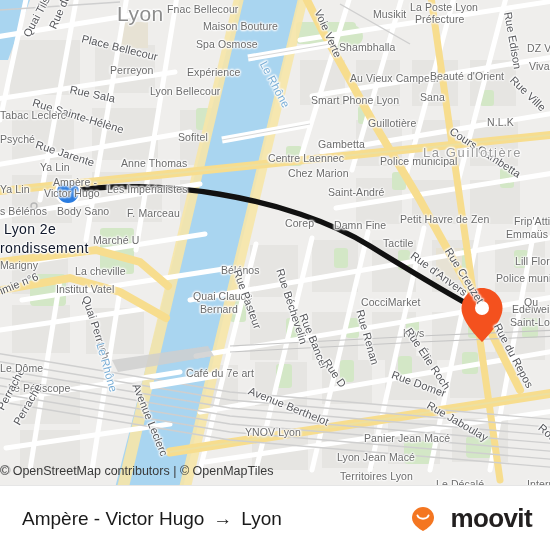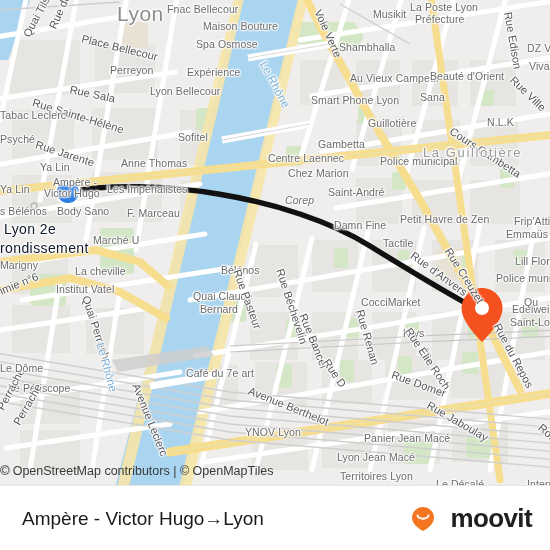--- a/index.html
+++ b/index.html
@@ -34,21 +34,21 @@
        background:#1683d8;border:0;border-radius:4px;color:#fff;
        font-size:20px;font-family:"Liberation Sans",sans-serif;
        letter-spacing:.2px;cursor:pointer;
        box-shadow:0 2px 5px rgba(0,0,0,.32),0 1px 2px rgba(0,0,0,.22);}
 
   
   #footer{position:absolute;left:0;top:485px;width:550px;height:65px;
           background:#fff;border-top:1px solid #e6e6e6;
           display:flex;align-items:center;}
   #route-title{padding-left:22px;font-size:19px;color:#1a1a1a;
-               display:flex;align-items:center;white-space:nowrap;}
+               display:flex;align-items:center;gap:9px;white-space:nowrap;}
   #route-title .arrow{font-size:19px;color:#1a1a1a;}
   #brand{margin-left:auto;padding-right:18px;display:flex;align-items:center;gap:14px;}
   #brand .word{font-size:26px;font-weight:bold;color:#221f1f;letter-spacing:-.6px;}
 </style>
 </head>
 <body>
 
 <div id="app">
 
   <div id="map">
@@ -294,21 +294,21 @@
         <div class="maplabel poi" style="left: 288px; top: 167px;">Chez Marion</div>
         <div class="maplabel area-lbl" style="left: 423px; top: 145px;">La Guillotière</div>
         <div class="maplabel poi" style="left: 53px; top: 176px;">Ampère -</div>
         <div class="maplabel poi" style="left: 44px; top: 187px;">Victor Hugo</div>
         <div class="maplabel poi" style="left: 107px; top: 183px;">Les Impérialistes</div>
         <div class="maplabel poi" style="left: 328px; top: 186px;">Saint-André</div>
         <div class="maplabel poi" style="left: 400px; top: 213px;">Petit Havre de Zen</div>
         <div class="maplabel poi" style="left: 0px; top: 205px;">s Bélénos</div>
         <div class="maplabel poi" style="left: 57px; top: 205px;">Body Sano</div>
         <div class="maplabel poi" style="left: 127px; top: 207px;">F. Marceau</div>
-        <div class="maplabel poi" style="left: 285px; top: 194px; font-style: italic;">Corep</div>
+        <div class="maplabel poi" style="left: 285px; top: 217px;">Corep</div>
         <div class="maplabel poi" style="left: 334px; top: 219px;">Damn Fine</div>
         <div class="maplabel poi" style="left: 514px; top: 215px;">Frip'Attit</div>
         <div class="maplabel poi" style="left: 506px; top: 228px;">Emmaüs Vê</div>
         <div class="maplabel dist-lbl" style="left: 4px; top: 221px;">Lyon 2e</div>
         <div class="maplabel dist-lbl" style="left: 0px; top: 240px;">rondissement</div>
         <div class="maplabel poi" style="left: 85px; top: 234px; margin-left: 8px;">Marché U</div>
         <div class="maplabel poi" style="left: 383px; top: 237px;">Tactile</div>
         <div class="maplabel street" style="left: 412px; top: 248px; transform: rotate(36deg);">Rue d'Anvers</div>
         <div class="maplabel street" style="left: 448px; top: 243px; transform: rotate(58deg);">Rue Creuzet</div>
         <div class="maplabel poi" style="left: 515px; top: 255px;">Lill Flora</div>

